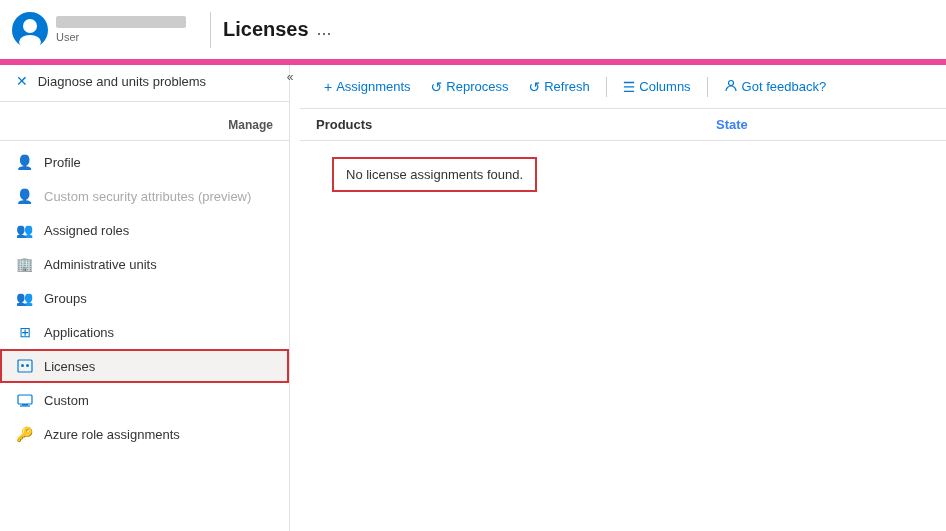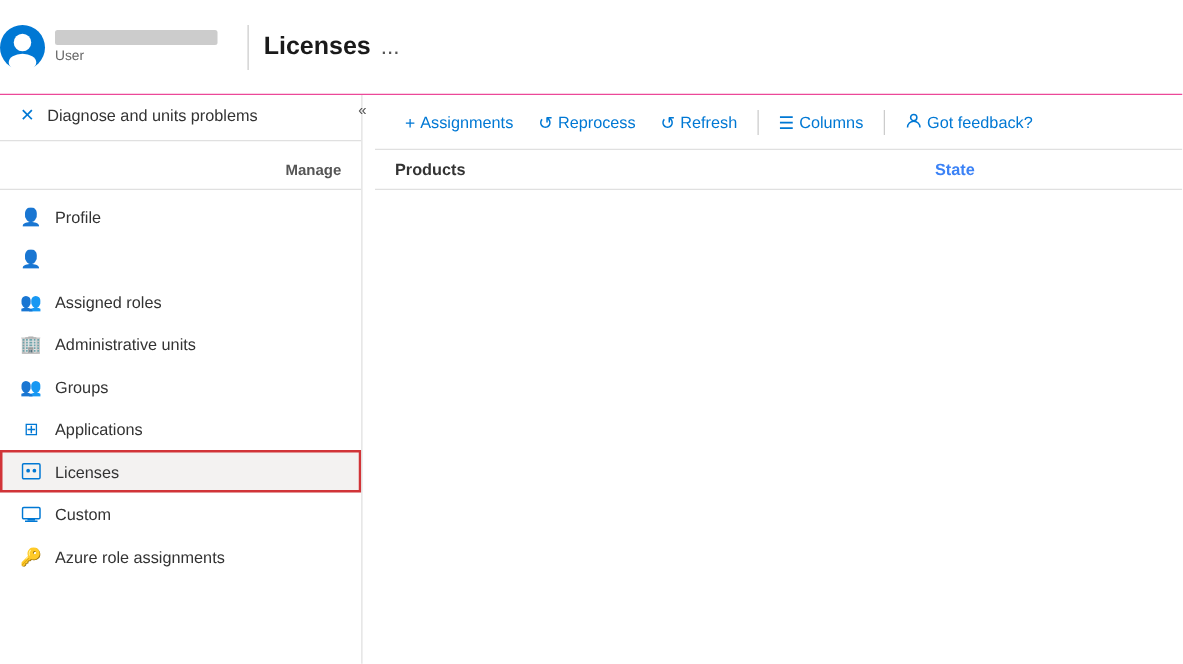--- a/index.html
+++ b/index.html
@@ -10,23 +10,23 @@
       background: #fff;
       width: 946px;
       height: 531px;
       overflow: hidden;
     }
 
     
     .header {
       display: flex;
       align-items: center;
-      padding: 8px 0;
-      border-bottom: 1px solid #ec4899;
-      height: 76px;
+      padding: 8px 12px;
+      border-bottom: 6px solid #ec4899;
+      height: 65px;
     }
     .header-avatar {
       width: 36px;
       height: 36px;
       border-radius: 50%;
       background: #0078d4;
       display: flex;
       align-items: center;
       justify-content: center;
       color: white;
@@ -182,21 +182,20 @@
     .table-area {
       flex: 1;
       overflow: auto;
       padding: 0;
     }
     .table-header {
       display: flex;
       padding: 8px 16px;
       border-bottom: 1px solid #e0e0e0;
       background: #fff;
-      gap: 32px;
     }
     .col-products {
       width: 400px;
       font-weight: 600;
       font-size: 13px;
       color: #333;
     }
     .col-state {
       flex: 1;
       font-weight: 600;
@@ -271,20 +270,21 @@
     <div class="sidebar-section-label">Manage</div>
     <div class="sidebar-separator"></div>
 
     <div class="sidebar-item">
       <span class="icon icon-blue">👤</span>
       <span>Profile</span>
     </div>
 
     <div class="sidebar-item disabled">
       <span class="icon icon-gray">👤</span>
+      <span>Custom security attributes (preview)</span>
     </div>
 
     <div class="sidebar-item">
       <span class="icon icon-teal">👥</span>
       <span>Assigned roles</span>
     </div>
 
     <div class="sidebar-item">
       <span class="icon icon-teal">🏢</span>
       <span>Administrative units</span>
@@ -368,15 +368,20 @@
         </span>
         <span>Got feedback?</span>
       </button>
     </div>
 
     <div class="table-area">
       <div class="table-header">
         <div class="col-products">Products</div>
         <div class="col-state">State</div>
       </div>
+      <div style="padding: 8px 16px;">
+        <div class="empty-message-container">
+          <span>No license assignments found.</span>
+        </div>
+      </div>
     </div>
   </div>
 </div>
 
 </body></html>

